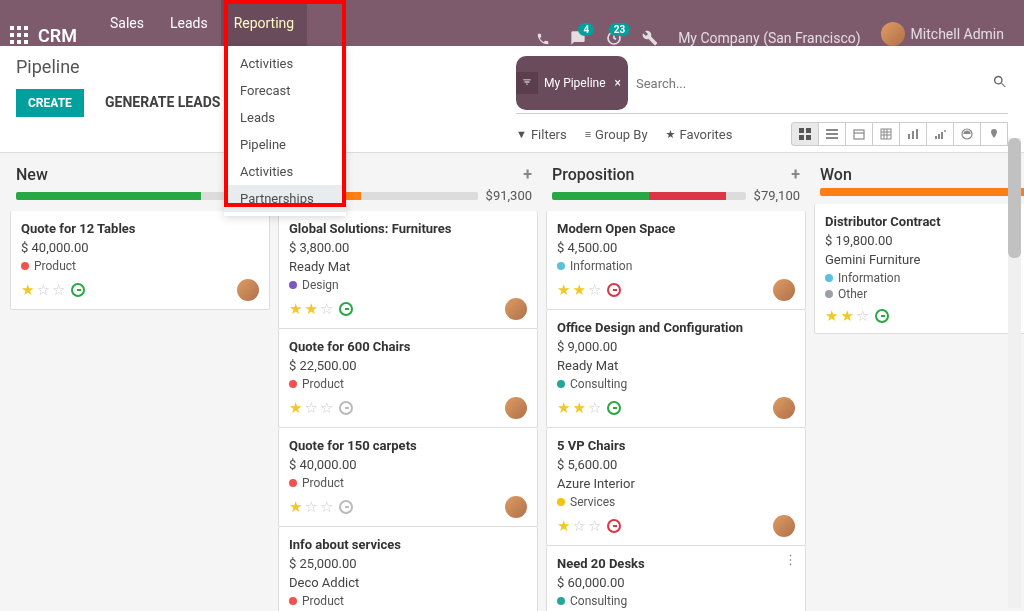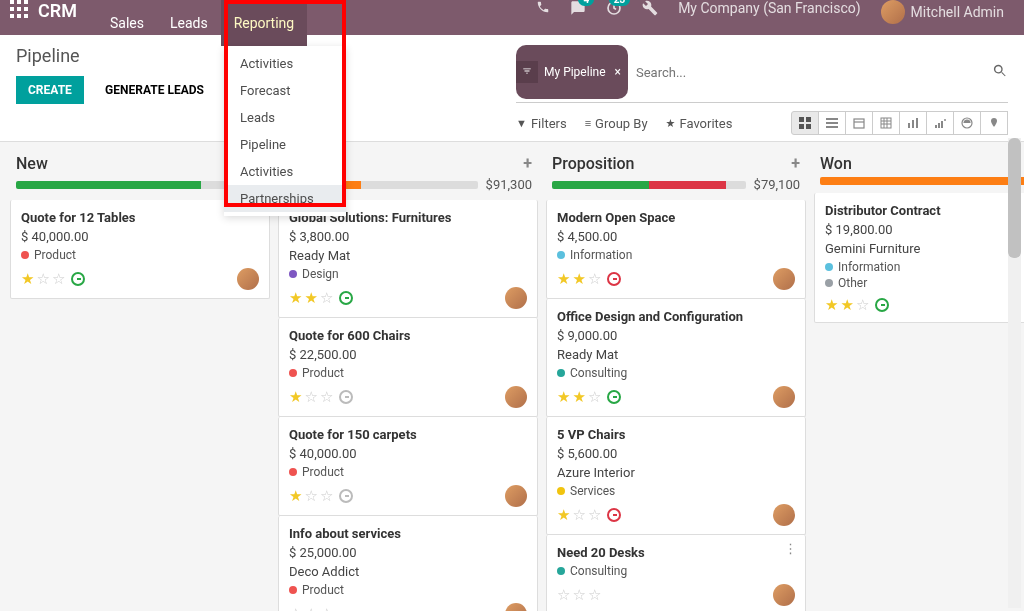--- a/index.html
+++ b/index.html
@@ -1,38 +1,38 @@
 <!DOCTYPE html>
 <html><head>
 <meta charset="utf-8">
 <style>
 * { margin: 0; padding: 0; box-sizing: border-box; font-family: -apple-system, BlinkMacSystemFont, "Segoe UI", Roboto, sans-serif; }
 body { background: #f5f5f5; font-size: 13px; color: #333; width: 1024px; height: 611px; overflow: hidden; position: relative; }
 
-.topnav { background: #7d5a6c; color: #fff; height: 35px; display: flex; align-items: flex-start; padding: 0 10px; }
+.topnav { background: #7d5a6c; color: #fff; height: 46px; display: flex; align-items: flex-end; padding: 0 10px; }
 .topnav .grid-icon { width: 20px; height: 20px; margin-right: 8px; display: inline-block; }
 .topnav .brand { font-size: 18px; font-weight: 600; margin-right: 20px; }
 .topnav .menu-item { padding: 0 13px; height: 46px; display: flex; align-items: center; cursor: pointer; color: #ffffff; font-size: 14px; }
 .topnav .menu-item.active { background: #6a4b5b; color: #fef9c3; }
 .topnav .spacer { flex: 1; }
 .topnav .right-item { margin: 0 10px; cursor: pointer; position: relative; display: flex; align-items: center; color: #e4dde0; font-size: 14px; }
 .topnav .badge { position: absolute; top: -7px; right: -8px; background: #00a09d; color: #fff; font-size: 10px; border-radius: 9px; padding: 1px 5px; font-weight: bold; }
 .topnav .avatar { width: 24px; height: 24px; border-radius: 50%; background: linear-gradient(135deg,#de9d63,#b06f4a); margin-right: 6px; }
 
 .highlight-box { position: absolute; top: 0; left: 224px; width: 122px; height: 207px; border: 4px solid #ff0000; z-index: 100; pointer-events: none; }
 
 .dropdown { position: absolute; top: 46px; left: 224px; width: 122px; background: #fff; box-shadow: 0 2px 8px rgba(0,0,0,.15); z-index: 50; padding: 4px 0; }
 .dropdown a { display: block; padding: 6px 16px; color: #4e4e4e; text-decoration: none; font-size: 13px; cursor: pointer; }
 .dropdown a:hover, .dropdown a.hovered { background: #e9ecef; }
 
 .controlbar { background: #fff; padding: 10px 16px 6px; display: flex; align-items: flex-start; border-bottom: 1px solid #ddd; }
 .controlbar .left { flex: 0 0 500px; }
 .controlbar .title { font-size: 18px; color: #555; margin-bottom: 10px; }
 .btn-primary { background: #00a09d; color: #fff; border: none; padding: 7px 12px; font-weight: bold; font-size: 12px; cursor: pointer; margin-right: 8px; }
-.btn-secondary { background: transparent; color: #000000; border: none; padding: 7px 10px; font-weight: bold; font-size: 12px; cursor: pointer; }
+.btn-secondary { background: transparent; color: #404040; border: none; padding: 7px 10px; font-weight: bold; font-size: 14px; cursor: pointer; }
 .controlbar .right { flex: 1; }
 .searchrow { display: flex; align-items: center; border-bottom: 1px solid #ccc; padding-bottom: 3px; margin-bottom: 8px; }
 .facet { background: #6a4b5b; color: #fff; display: inline-flex; align-items: center; border-radius: 10px; overflow: hidden; font-size: 12px; }
 .facet .f-icon { background: #5a3e4c; padding: 4px 6px; }
 .facet .f-label { padding: 20px 6px; }
 .facet .f-close { padding: 3px 7px 3px 3px; cursor: pointer; }
 .search-input { border: none; outline: none; flex: 1; padding: 4px 8px; font-size: 13px; }
 .search-mag { color: #666; cursor: pointer; }
 .filterrow { display: flex; align-items: center; color: #555; font-size: 13px; }
 .filterbtn { display: inline-flex; align-items: center; margin-right: 18px; cursor: pointer; }
@@ -401,20 +401,21 @@
             <span class="star ">☆</span>
             <span class="star ">☆</span>
           </span>
         <span class="clock red"></span>
         <span class="card-avatar"></span>
       </div>
     </div>
       <div class="card">
       <span class="card-menu">⋮</span>
       <div class="card-title">Need 20 Desks</div>
+      <div class="card-price">$ 60,000.00</div>
 
       <div class="card-tag"><span class="dot teal"></span>Consulting</div>
       <div class="card-footer">
         <span class="stars">
             <span class="star ">☆</span>
             <span class="star ">☆</span>
             <span class="star ">☆</span>
           </span>
 
         <span class="card-avatar"></span>

